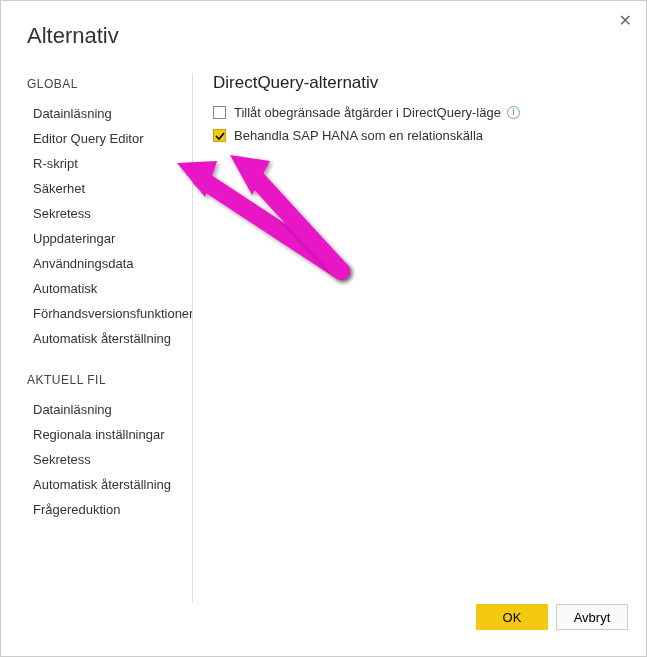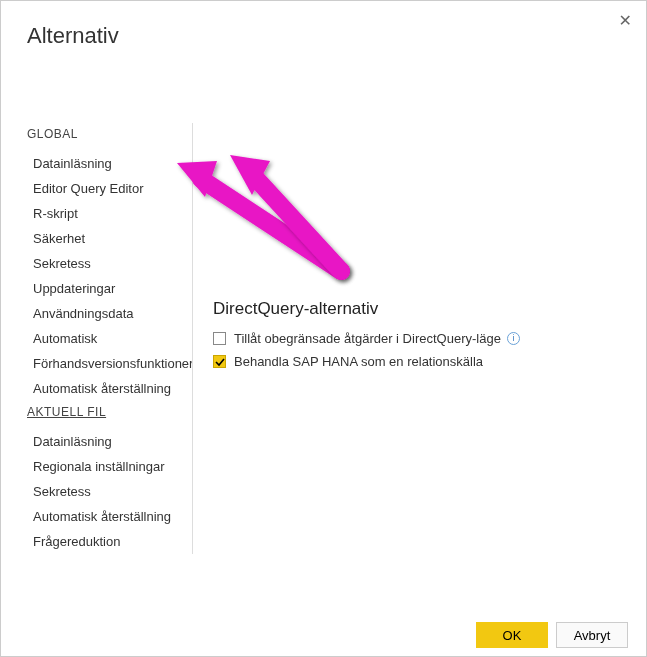--- a/index.html
+++ b/index.html
@@ -24,37 +24,35 @@
   .dialog-title {
     font-size: 22px;
     font-weight: 300;
     color: #333;
     padding: 22px 0 0 26px;
   }
   .content {
     display: flex;
     margin-top: 24px;
     height: 530px;
-    align-items: center;
   }
   .sidebar {
     width: 192px;
     border-right: 1px solid #ddd;
     padding-left: 26px;
     overflow: hidden;
   }
   .section-header {
     font-size: 12px;
     color: #444;
     letter-spacing: 0.5px;
     margin: 4px 0 10px 0;
   }
   .section-header.second {
-    margin-top: 4px;
-    text-decoration: underline;
+    margin-top: 22px;
   }
   .nav-item {
     font-size: 13px;
     color: #333;
     padding: 5px 0 5px 8px;
     margin-left: -2px;
     cursor: pointer;
     white-space: nowrap;
   }
   .nav-item.selected {
@@ -104,21 +102,21 @@
     color: #3a7cc0;
     font-size: 9px;
     line-height: 11px;
     text-align: center;
     margin-left: 6px;
     cursor: pointer;
     flex-shrink: 0;
   }
   .footer {
     position: absolute;
-    bottom: 8px;
+    bottom: 26px;
     right: 18px;
     display: flex;
     gap: 8px;
   }
   .btn {
     min-width: 72px;
     height: 26px;
     font-size: 13px;
     border: 1px solid #ccc;
     background: #fafafa;

